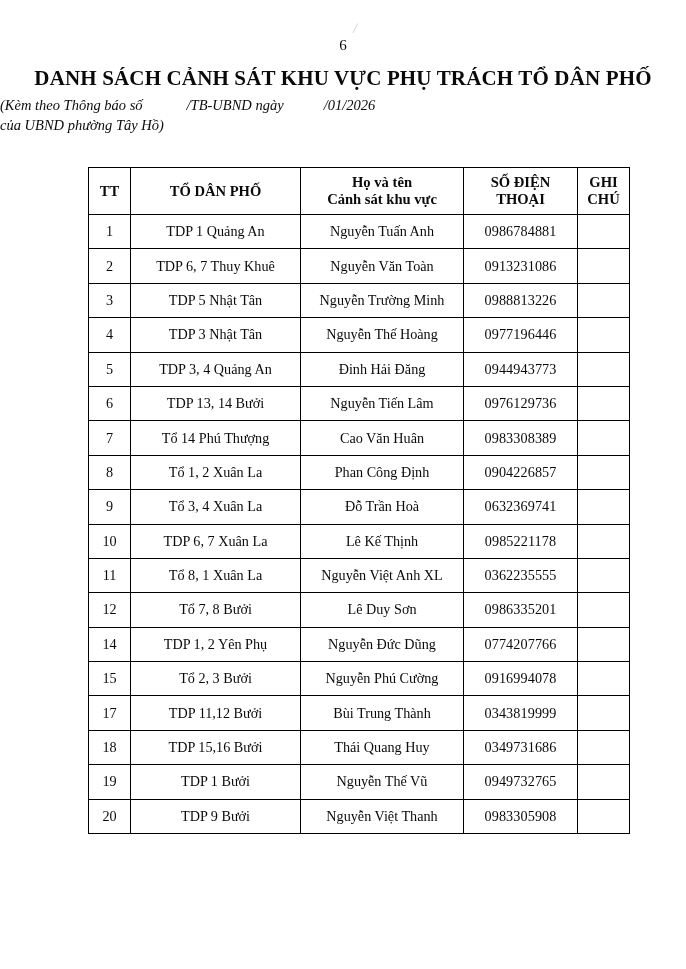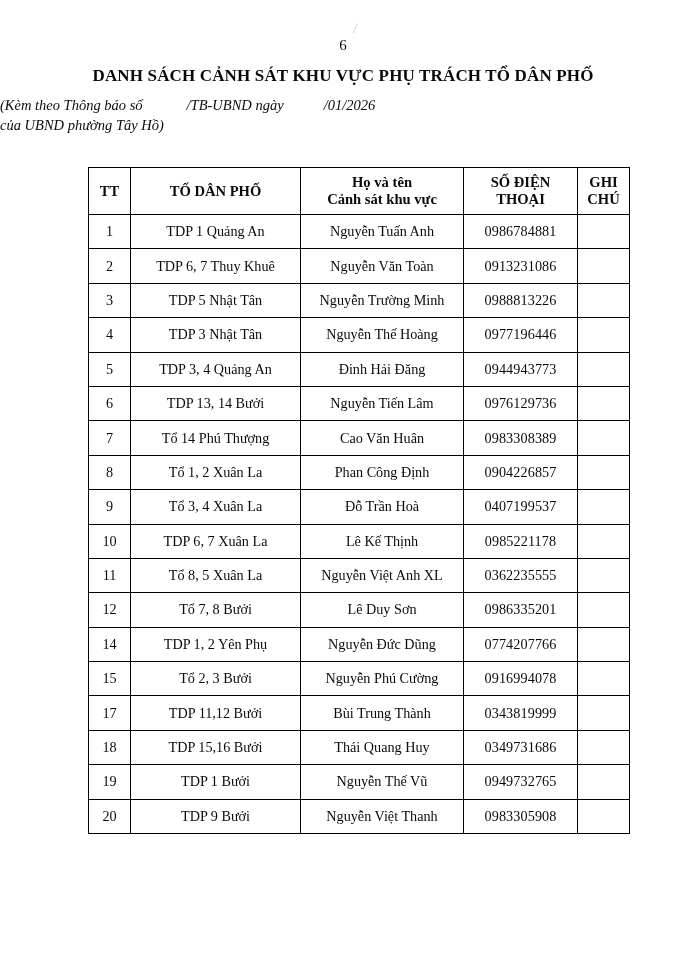--- a/index.html
+++ b/index.html
@@ -48,21 +48,21 @@
   }
 
   
   .title {
     position: absolute;
     top: 66px;
     left: 0;
     width: 686px;
     text-align: center;
     font-weight: bold;
-    font-size: 17px;
+    font-size: 21px;
     letter-spacing: 0.15px;
     white-space: nowrap;
   }
   .subtitle {
     position: absolute;
     top: 95px;
     left: 0;
     width: 686px;
     text-align: left;
     font-style: italic;
@@ -216,33 +216,33 @@
             <td class="cell-tt">8</td>
             <td class="cell-tdp">Tổ 1, 2 Xuân La</td>
             <td class="cell-name">Phan Công Định</td>
             <td class="cell-tel">0904226857</td>
             <td class="cell-note"></td>
           </tr>
           <tr>
             <td class="cell-tt">9</td>
             <td class="cell-tdp">Tổ 3, 4 Xuân La</td>
             <td class="cell-name">Đỗ Trần Hoà</td>
-            <td class="cell-tel">0407199537</td>
+            <td class="cell-tel">0632369741</td>
             <td class="cell-note"></td>
           </tr>
           <tr>
             <td class="cell-tt">10</td>
             <td class="cell-tdp">TDP 6, 7 Xuân La</td>
             <td class="cell-name">Lê Kế Thịnh</td>
             <td class="cell-tel">0985221178</td>
             <td class="cell-note"></td>
           </tr>
           <tr>
             <td class="cell-tt">11</td>
-            <td class="cell-tdp">Tổ 8, 5 Xuân La</td>
+            <td class="cell-tdp">Tổ 8, 1 Xuân La</td>
             <td class="cell-name">Nguyễn Việt Anh XL</td>
             <td class="cell-tel">0362235555</td>
             <td class="cell-note"></td>
           </tr>
           <tr>
             <td class="cell-tt">12</td>
             <td class="cell-tdp">Tổ 7, 8 Bưởi</td>
             <td class="cell-name">Lê Duy Sơn</td>
             <td class="cell-tel">0986335201</td>
             <td class="cell-note"></td>

